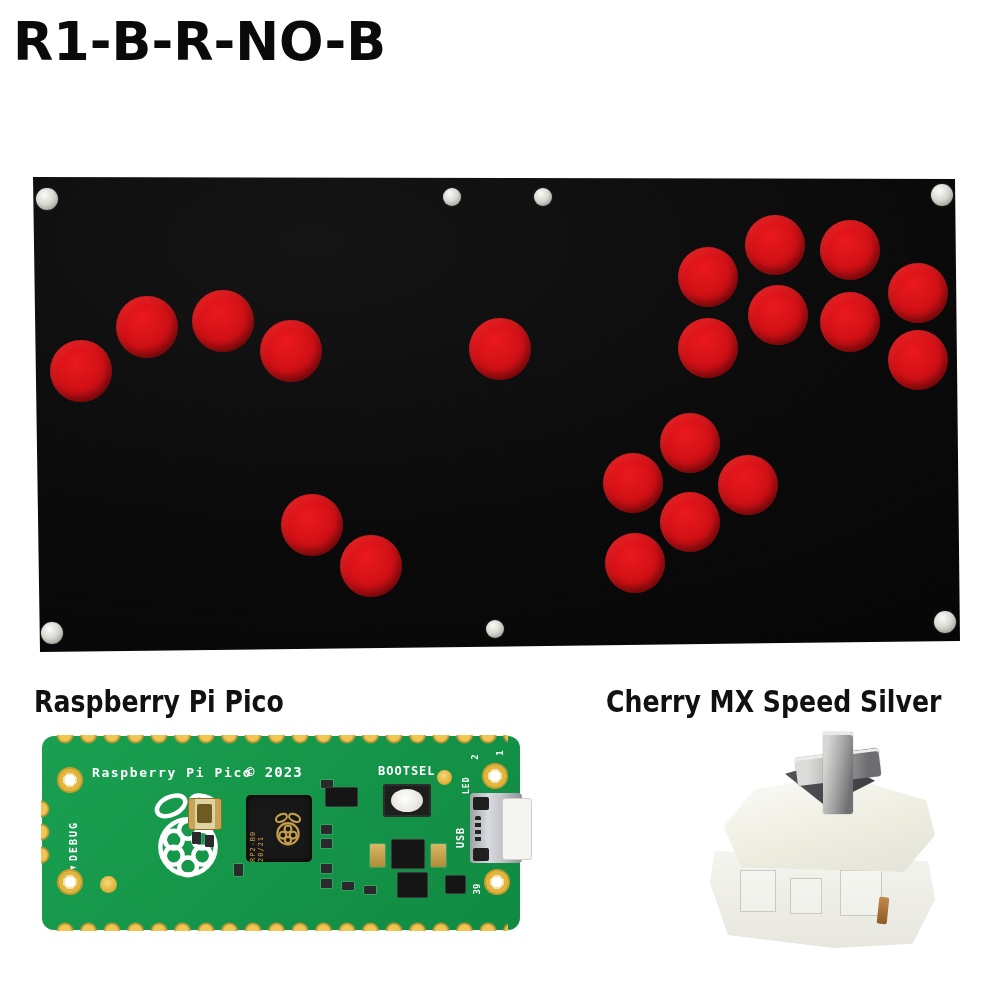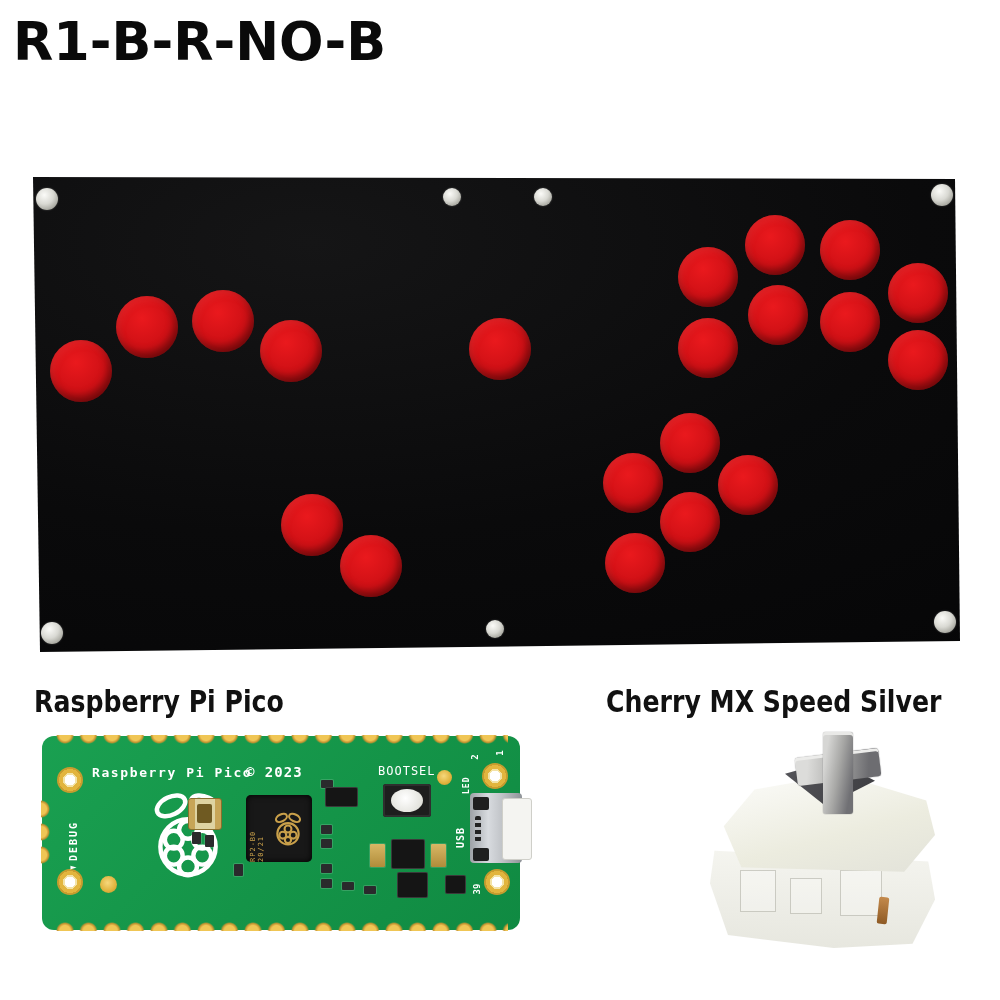--- a/index.html
+++ b/index.html
@@ -38,21 +38,21 @@
   .hole{position:absolute;width:26px;height:26px;border-radius:50%;
         background:radial-gradient(circle,#ffffff 0 5.5px,#f3e3a6 5.5px 7px,#e2b53e 7px 11px,#c79c2e 11px 13px);}
   .silk{color:#fff;position:absolute;font-family:"DejaVu Sans Mono","Liberation Mono",monospace;}
   .silk-title{left:50px;top:29px;font-size:13px;font-weight:bold;letter-spacing:1.6px;}
   .silk-copy{left:204px;top:28px;font-size:14px;font-weight:bold;letter-spacing:1px;}
   .vtxt{writing-mode:vertical-rl;transform:rotate(180deg);font-weight:bold;}
   .debug{left:26px;top:60px;font-size:10px;letter-spacing:2px;height:78px;}
   .usb-txt{left:413px;top:78px;font-size:10px;letter-spacing:1px;height:34px;}
   .led-txt{left:420px;top:36px;font-size:8px;letter-spacing:1px;height:22px;}
   .pinnum{font-size:9px;font-weight:bold;transform:rotate(-90deg);}
-  .bootsel-lbl{left:336px;top:28px;font-size:12px;font-weight:normal;letter-spacing:1px;}
+  .bootsel-lbl{left:336px;top:28px;font-size:12px;font-weight:bold;letter-spacing:1px;}
   .rasp-logo{position:absolute;left:100px;top:52px;width:92px;height:98px;}
   .chip{position:absolute;left:204px;top:59px;width:66px;height:67px;background:#181818;border-radius:5px;
         box-shadow:inset 0 0 6px #000;}
   .chip svg{position:absolute;right:6px;top:16px;width:36px;height:38px;}
   .chip .mark{position:absolute;left:3px;top:6px;color:#c9a04a;font-size:7px;line-height:8px;
         font-family:"DejaVu Sans Mono",monospace;writing-mode:vertical-rl;transform:rotate(180deg);letter-spacing:1px;}
   .crystal{position:absolute;left:146px;top:62px;width:32px;height:30px;border-radius:3px;
         background:linear-gradient(90deg,#c7a557 0 6px,#ded3a2 6px 26px,#c7a557 26px);border:1px solid #8a6f2d;}
   .crystal i{position:absolute;left:8px;top:5px;width:15px;height:19px;background:#6f5a22;display:block;border-radius:2px;}
   .bootsel{position:absolute;left:341px;top:48px;width:48px;height:33px;background:#1e1e1e;border-radius:3px;

